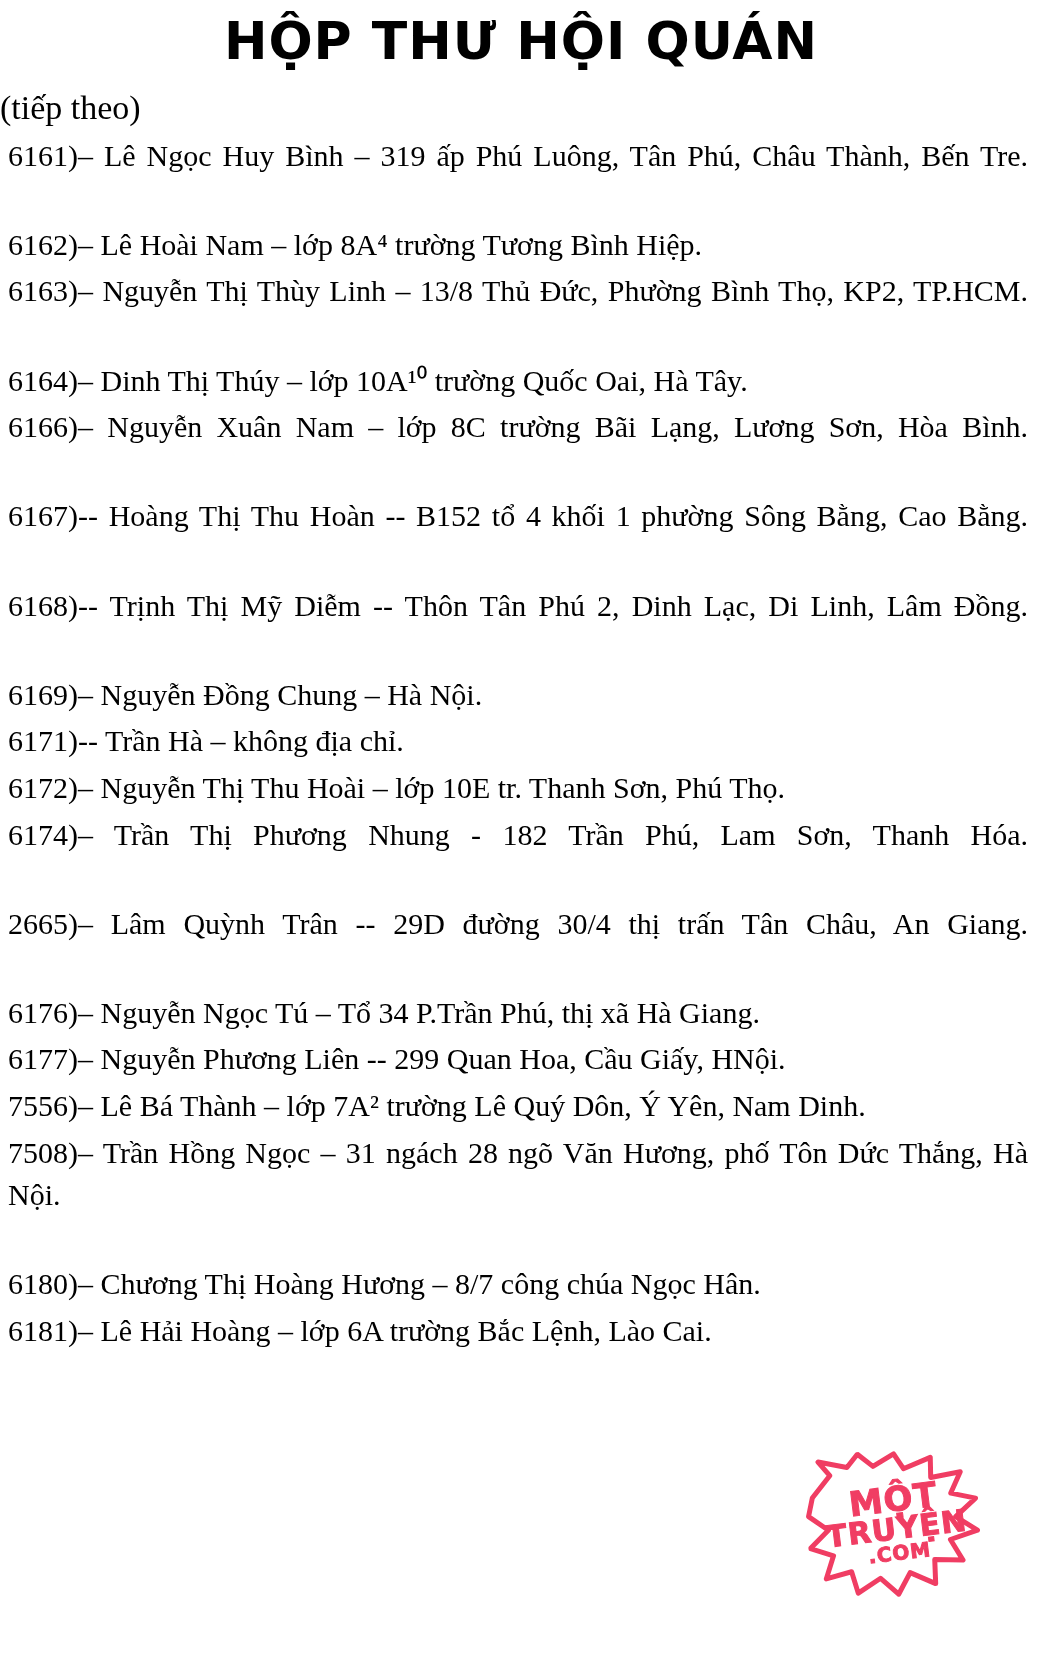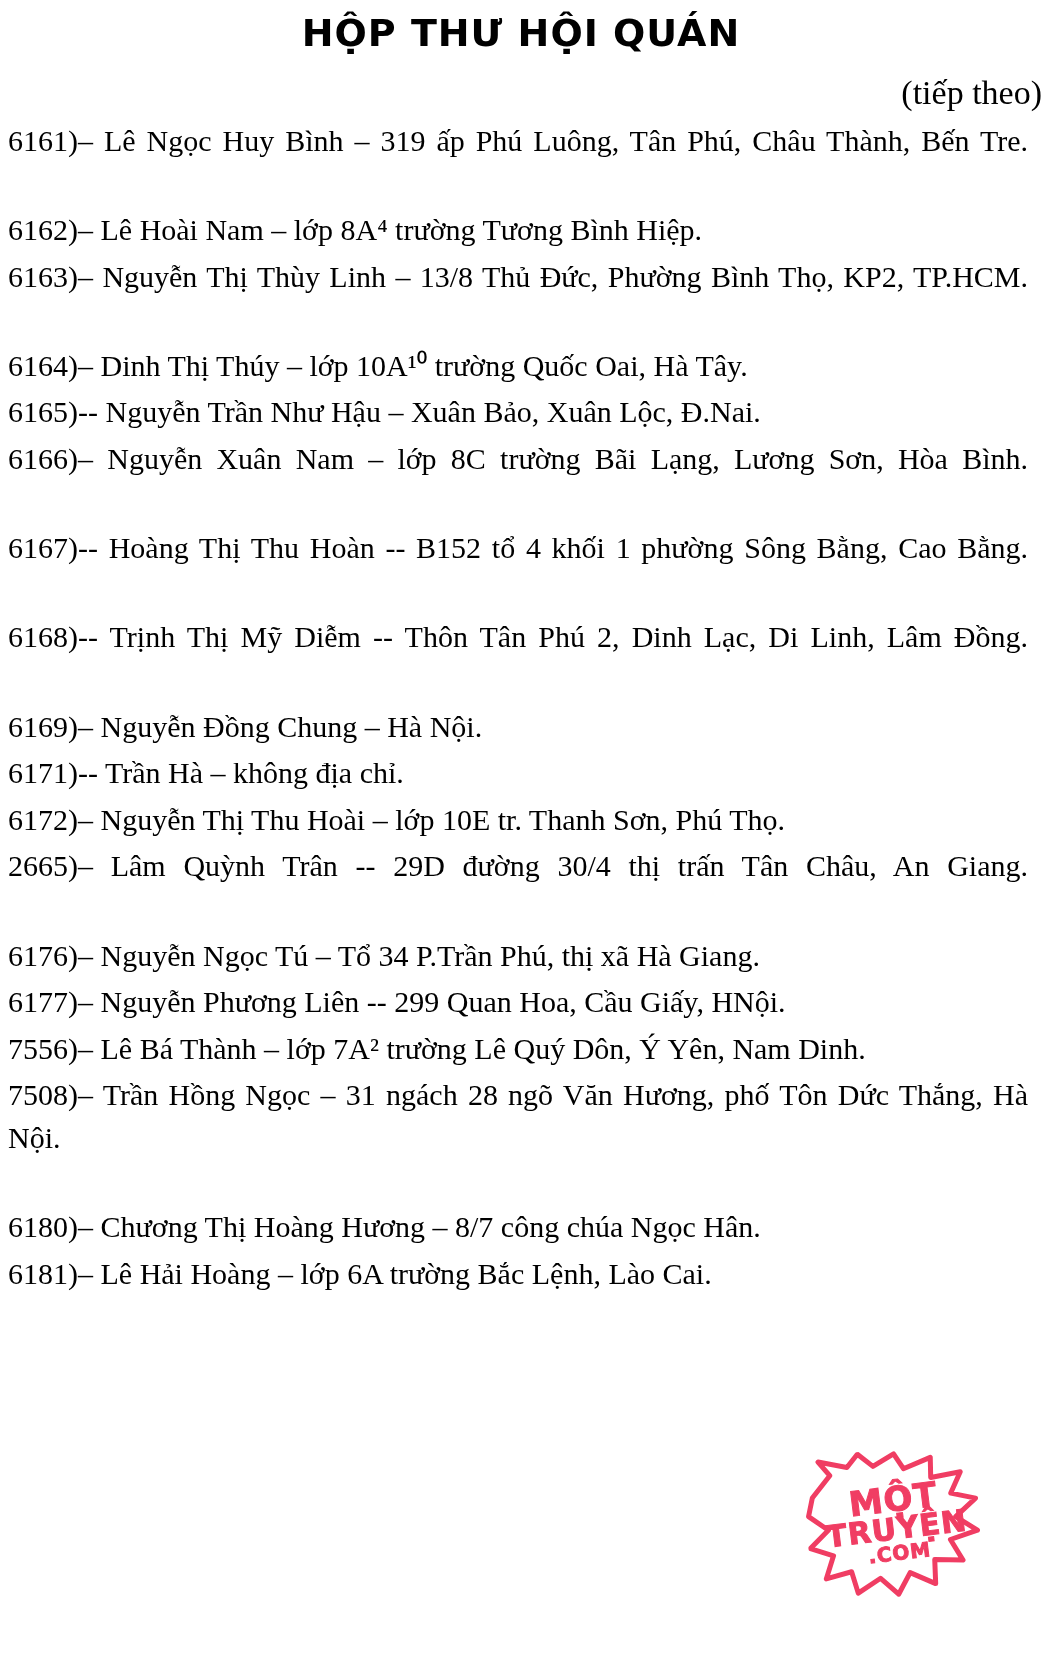--- a/index.html
+++ b/index.html
@@ -19,27 +19,27 @@
     position: relative;
     width: 1042px;
     height: 1680px;
     padding: 0;
     box-sizing: border-box;
   }
   .title {
     text-align: center;
     font-family: "DejaVu Sans", sans-serif;
     font-weight: bold;
-    font-size: 38px;
+    font-size: 52px;
     letter-spacing: 1px;
     margin: 14px 0 0 0;
     line-height: 1.05;
   }
   .subtitle {
-    text-align: right;
+    text-align: left;
     font-size: 34px;
     margin: 20px 0 6px 0;
     font-family: "Liberation Serif", serif;
   }
   .entries {
     margin: 8px 0 0 0;
     padding: 0 14px 0 8px;
   }
   .entry {
     font-size: 30px;
@@ -101,27 +101,27 @@
 <div class="page">
 
   <h1 class="title">HỘP THƯ HỘI QUÁN</h1>
   <div class="subtitle">(tiếp theo)</div>
 
   <div class="entries">
     <p class="entry"><span class="num">6161)–</span> <span>Lê Ngọc Huy Bình – 319 ấp Phú Luông, Tân Phú, Châu Thành, Bến Tre.</span></p>
     <p class="entry noflow"><span class="num">6162)–</span> <span>Lê Hoài Nam – lớp 8A⁴ trường Tương Bình Hiệp.</span></p>
     <p class="entry"><span class="num">6163)–</span> <span>Nguyễn Thị Thùy Linh – 13/8 Thủ Đức, Phường Bình Thọ, KP2, TP.HCM.</span></p>
     <p class="entry noflow"><span class="num">6164)–</span> <span>Dinh Thị Thúy – lớp 10A¹⁰ trường Quốc Oai, Hà Tây.</span></p>
-    <p class="entry noflow"><span class="num">6165)--</span> <span>Nguyễn Trần Như Hậu – Xuân Bảo, Xuân Lộc, Đ.Nai.</span></p>
     <p class="entry"><span class="num">6166)–</span> <span>Nguyễn Xuân Nam – lớp 8C trường Bãi Lạng, Lương Sơn, Hòa Bình.</span></p>
     <p class="entry"><span class="num">6167)--</span> <span>Hoàng Thị Thu Hoàn -- B152 tổ 4 khối 1 phường Sông Bằng, Cao Bằng.</span></p>
     <p class="entry"><span class="num">6168)--</span> <span>Trịnh Thị Mỹ Diễm -- Thôn Tân Phú 2, Dinh Lạc, Di Linh, Lâm Đồng.</span></p>
     <p class="entry noflow"><span class="num">6169)–</span> <span>Nguyễn Đồng Chung – Hà Nội.</span></p>
     <p class="entry noflow"><span class="num">6171)--</span> <span>Trần Hà – không địa chỉ.</span></p>
     <p class="entry noflow"><span class="num">6172)–</span> <span>Nguyễn Thị Thu Hoài – lớp 10E tr. Thanh Sơn, Phú Thọ.</span></p>
+    <p class="entry"><span class="num">6174)–</span> <span>Trần Thị Phương Nhung - 182 Trần Phú, Lam Sơn, Thanh Hóa.</span></p>
     <p class="entry"><span class="num">2665)–</span> <span>Lâm Quỳnh Trân -- 29D đường 30/4 thị trấn Tân Châu, An Giang.</span></p>
     <p class="entry noflow"><span class="num">6176)–</span> <span>Nguyễn Ngọc Tú – Tổ 34 P.Trần Phú, thị xã Hà Giang.</span></p>
     <p class="entry noflow"><span class="num">6177)–</span> <span>Nguyễn Phương Liên -- 299 Quan Hoa, Cầu Giấy, HNội.</span></p>
     <p class="entry noflow"><span class="num">7556)–</span> <span>Lê Bá Thành – lớp 7A² trường Lê Quý Dôn, Ý Yên, Nam Dinh.</span></p>
     <p class="entry"><span class="num">7508)–</span> <span>Trần Hồng Ngọc – 31 ngách 28 ngõ Văn Hương, phố Tôn Dức Thắng, Hà Nội.</span></p>
     <p class="entry noflow"><span class="num">6180)–</span> <span>Chương Thị Hoàng Hương – 8/7 công chúa Ngọc Hân.</span></p>
     <p class="entry noflow"><span class="num">6181)–</span> <span>Lê Hải Hoàng – lớp 6A trường Bắc Lệnh, Lào Cai.</span></p>
   </div>
 
   <div class="watermark">

